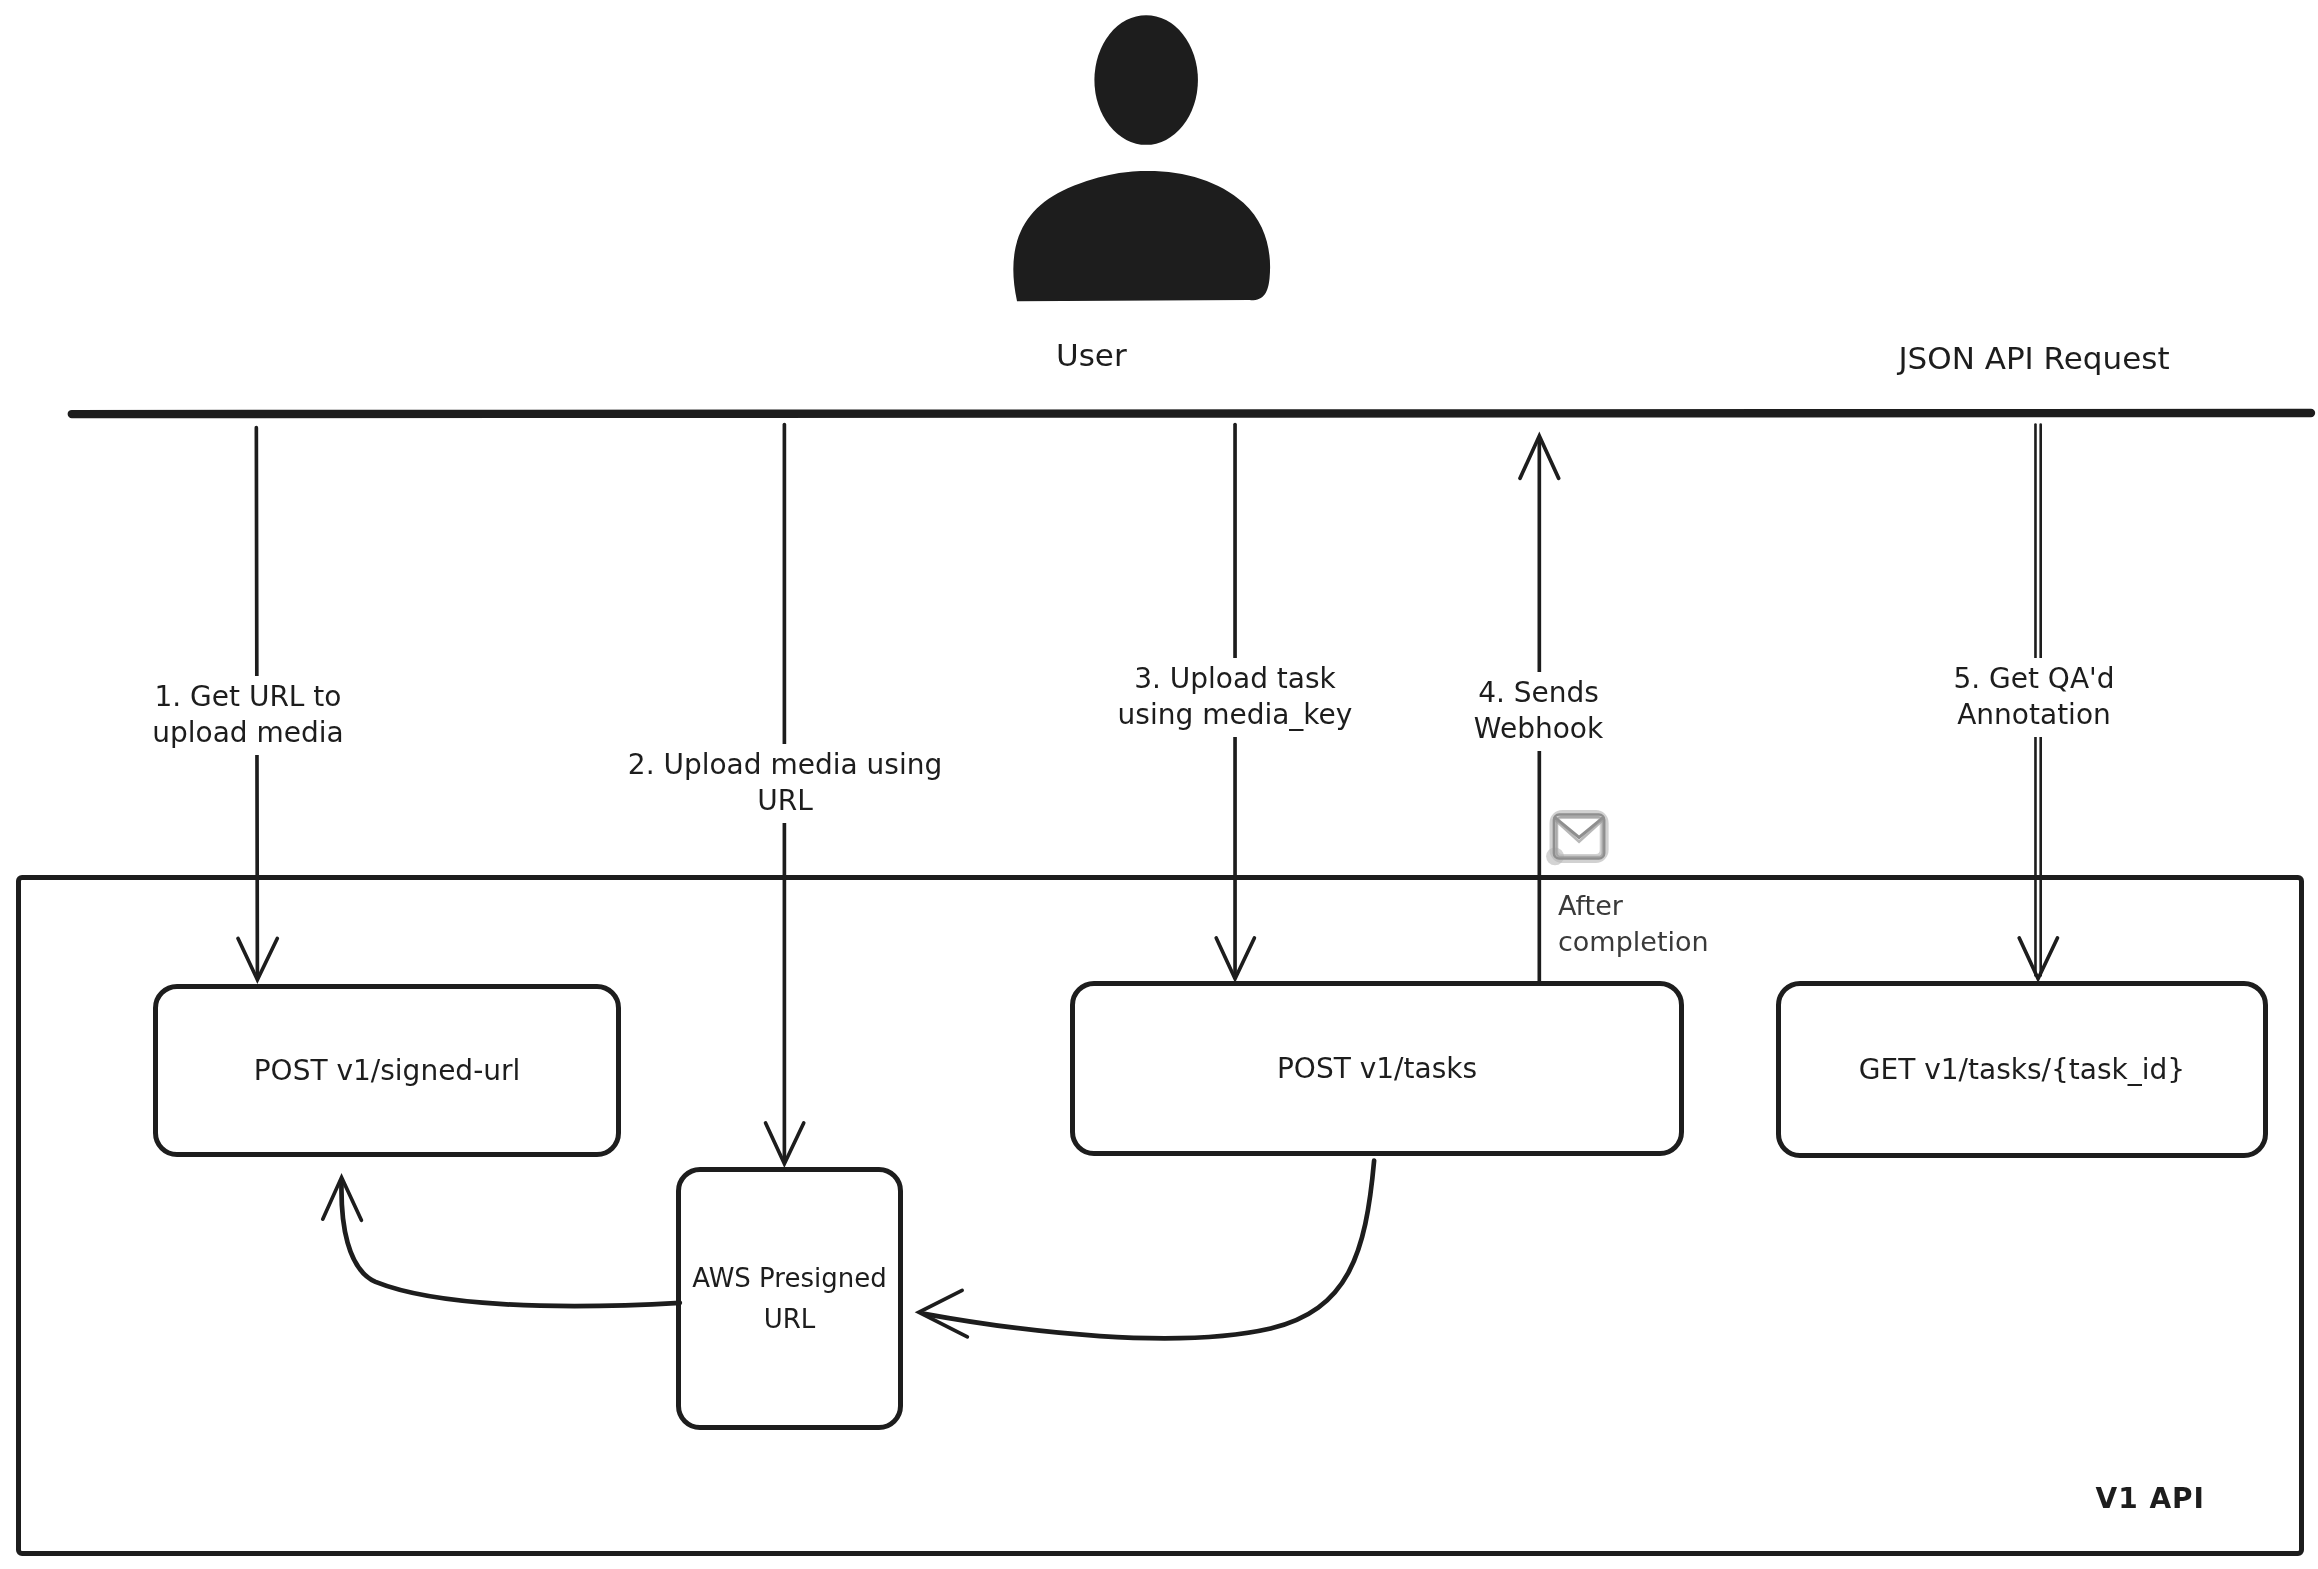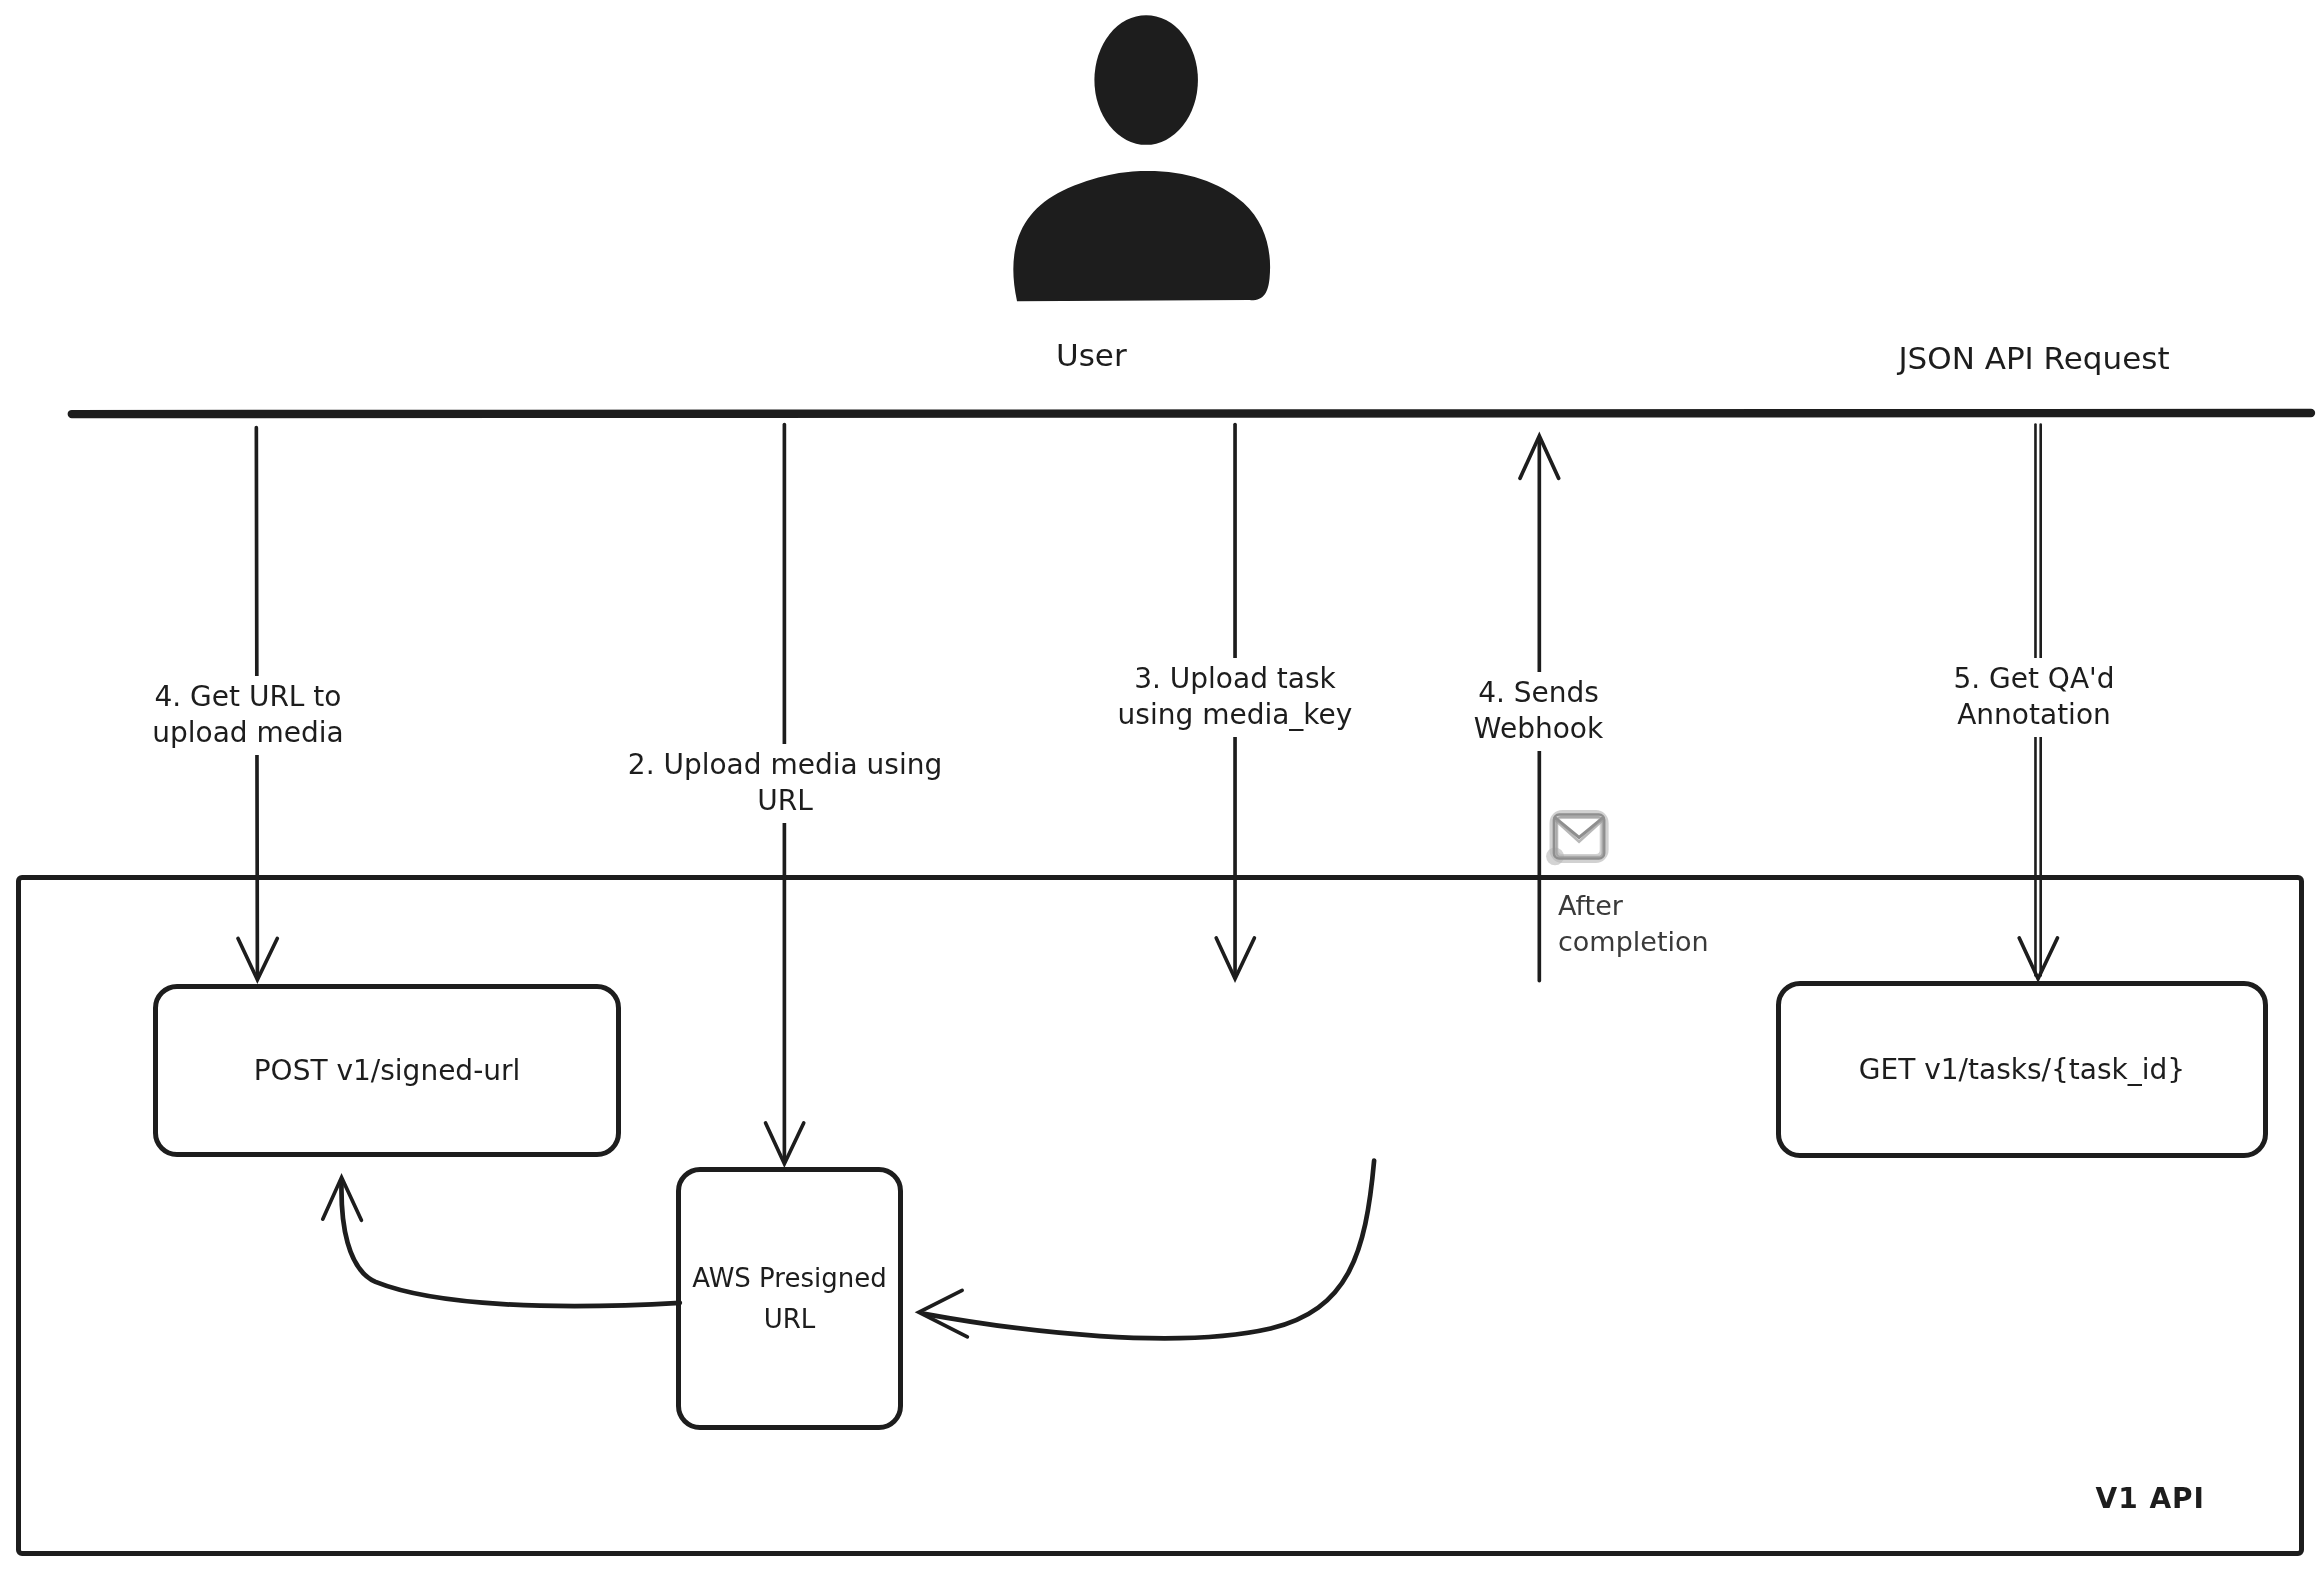--- a/index.html
+++ b/index.html
@@ -64,20 +64,23 @@
 <body>
 
 <div class="canvas">
 
   <div class="v1-box">
     <div class="v1-label">V1 API</div>
   </div>
 
   <div class="node node-signed">
     <span>POST v1/signed-url</span>
+  </div>
+  <div class="node node-tasks">
+    <span>POST v1/tasks</span>
   </div>
   <div class="node node-get">
     <span>GET v1/tasks/{task_id}</span>
   </div>
   <div class="node node-aws">
     <span>AWS Presigned URL</span>
   </div>
 
   <svg class="layer" width="2319" height="1570" viewBox="0 0 4435 3003">
     <g stroke="#1d1d1d" stroke-linecap="round" fill="none">
@@ -139,21 +142,21 @@
         <rect x="2972" y="1558" width="96" height="84" rx="16" stroke="#c2c2c2" stroke-width="17" opacity="0.75"></rect>
         <circle cx="2974" cy="1638" r="17" fill="#b5b5b5" stroke="none" opacity="0.6"></circle>
         <rect x="2972" y="1558" width="96" height="84" rx="10" stroke="#8f8f8f" stroke-width="5"></rect>
         <rect x="2977" y="1563" width="88" height="76" rx="8" stroke="#9a9a9a" stroke-width="4" opacity="0.7"></rect>
         <path d="M 2974 1564 L 3020 1602 L 3066 1564" stroke="#8f8f8f" stroke-width="6"></path>
         <path d="M 2976 1570 L 3020 1610 L 3064 1570" stroke="#9a9a9a" stroke-width="5" opacity="0.7"></path>
       </g>
     </g>
   </svg>
 
-  <div class="lbl lbl-1">4. Get URL to upload media</div>
+  <div class="lbl lbl-1">1. Get URL to upload media</div>
   <div class="lbl lbl-2">2. Upload media using URL</div>
   <div class="lbl lbl-3">3. Upload task using media_key</div>
   <div class="lbl lbl-4">4. Sends Webhook</div>
   <div class="lbl lbl-5">5. Get QA'd Annotation</div>
 
   <div class="note">After completion</div>
 
   <div class="lifeline-label">JSON API Request</div>
 
   <div class="user-label">User</div>

